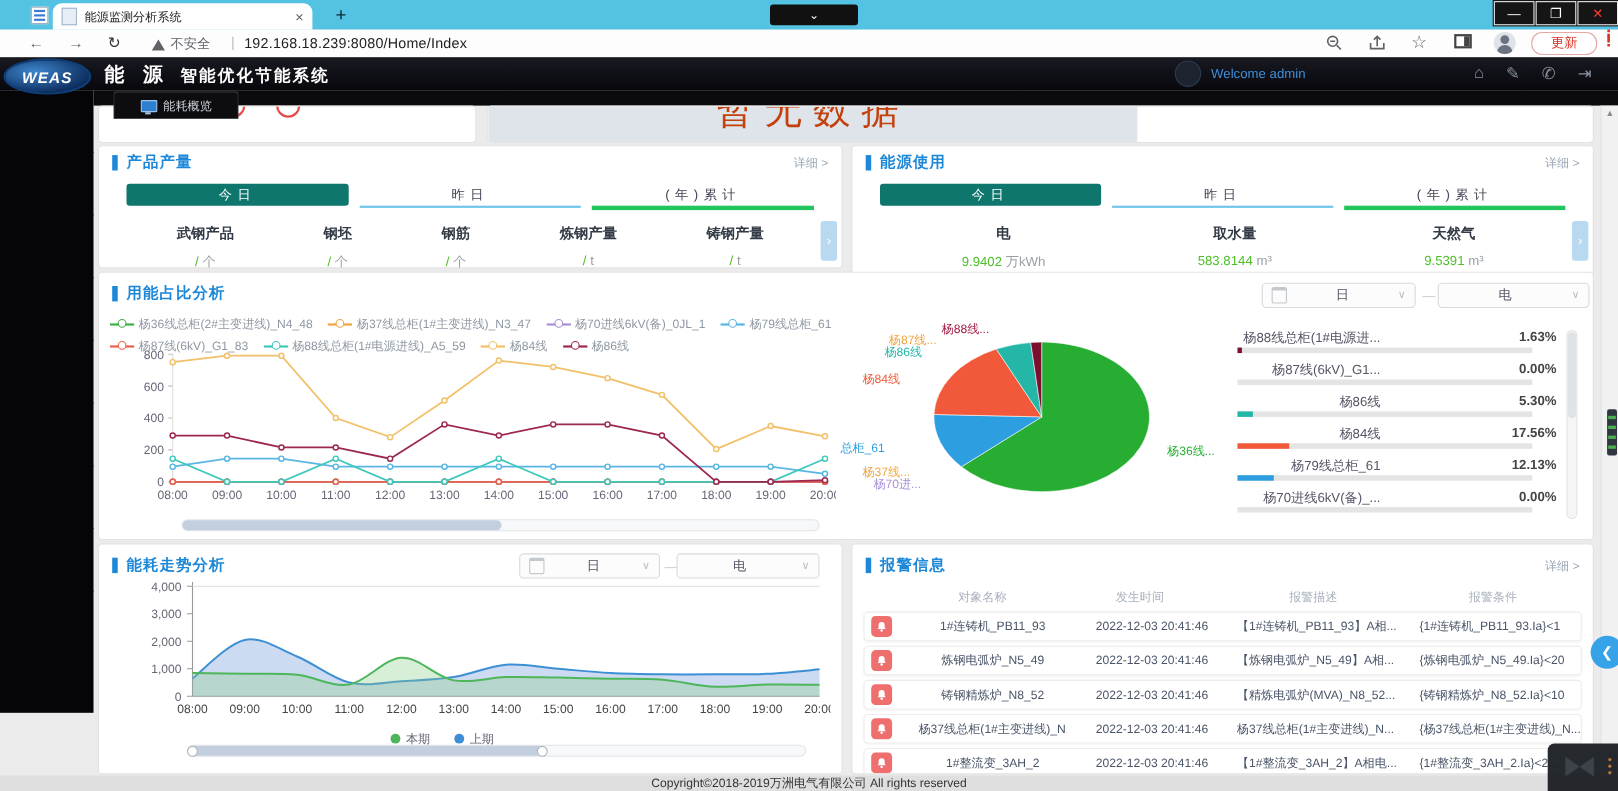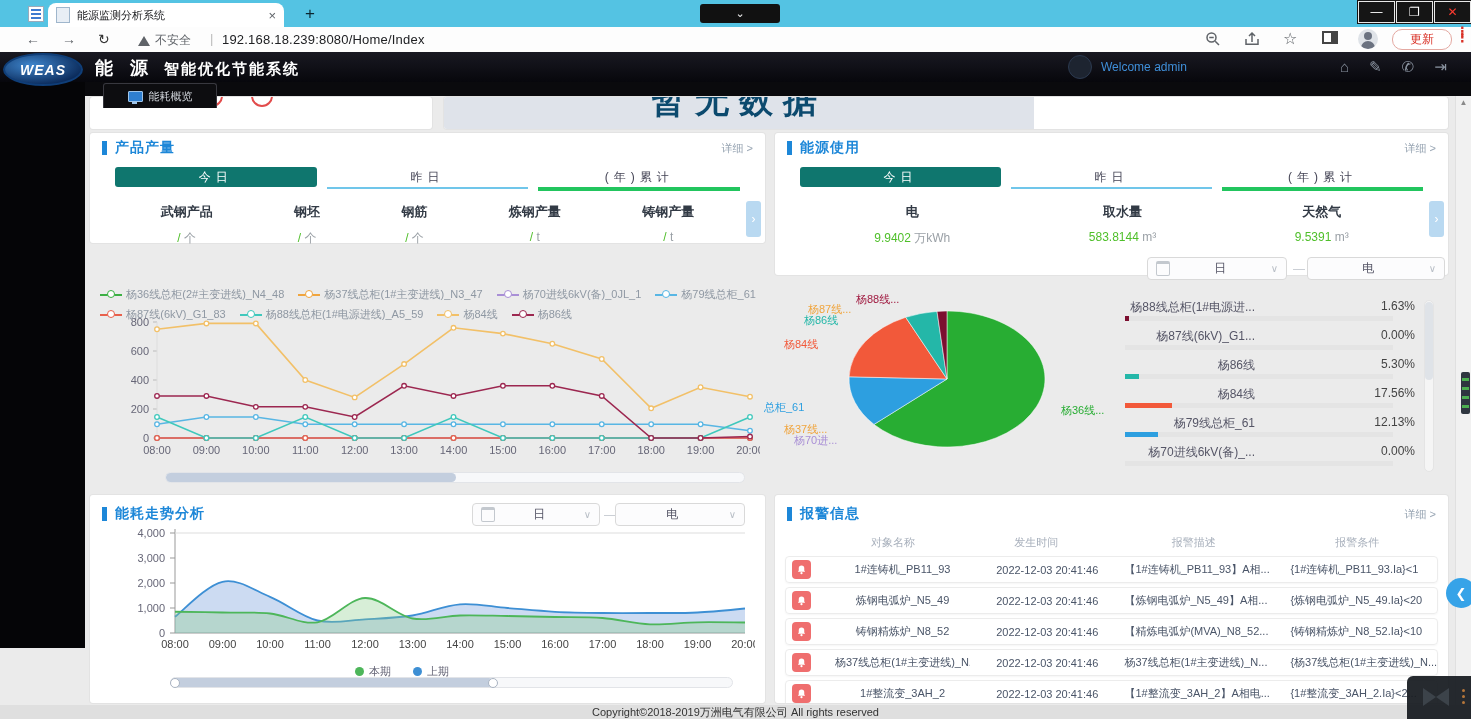--- a/index.html
+++ b/index.html
@@ -93,21 +93,21 @@
   .select .val{flex:1;text-align:center;}
   .select .chev{color:#b8bec6;margin-right:8px;font-size:10px;}
   .sel-dash{position:absolute;color:#c5cad0;font-size:12px;}
   .legend-wrap{position:absolute;left:100px;top:287px;width:660px;display:flex;flex-wrap:wrap;column-gap:14px;row-gap:5px;}
   .lg-item{display:flex;align-items:center;gap:4px;font-size:11px;color:#8f98a3;white-space:nowrap;}
   .lg-marker{width:22px;height:9px;position:relative;}
   .lg-marker .ln{position:absolute;left:0;top:4px;width:22px;height:1.5px;}
   .lg-marker .ci{position:absolute;left:7px;top:0;width:6px;height:6px;border-radius:50%;background:#fff;border:1.5px solid;}
   .pct-row{height:29px;position:relative;}
   .pct-row .lab{position:absolute;left:0;top:0;width:130px;font-size:12px;color:#556;text-align:right;white-space:nowrap;overflow:hidden;}
-  .pct-row .pc{position:absolute;right:0;top:0;font-size:12px;color:#444;}
+  .pct-row .pc{position:absolute;right:0;top:0;font-size:12px;color:#444;font-weight:bold;}
   .pct-row .track{position:absolute;left:0;top:17px;width:268px;height:5px;background:#e4e4e4;}
   .pct-row .fill{position:absolute;left:0;top:17px;height:5px;}
   .datazoom{position:absolute;height:11px;border:1px solid #e2e4e8;background:#f7f8fa;border-radius:6px;box-sizing:border-box;}
   .datazoom .fill{position:absolute;left:0;top:0;height:9px;background:#c3cede;border-radius:5px;}
   .dz-handle{position:absolute;width:10px;height:10px;border-radius:50%;background:#fff;border:1px solid #aab4c2;box-sizing:border-box;top:0;}
   .pie-label{position:absolute;font-size:11px;white-space:nowrap;}
   .trend-legend{position:absolute;left:355px;top:664px;display:flex;gap:22px;align-items:center;}
   .trend-legend .it{display:flex;align-items:center;gap:5px;font-size:11px;color:#667;}
   .trend-legend .dot{width:9px;height:9px;border-radius:50%;}
   .alarm-headers{display:flex;padding:6px 14px 2px 46px;}
@@ -129,22 +129,22 @@
     display:flex;align-items:center;justify-content:center;font-size:13px;z-index:40;}
   .rec-overlay{left:1407px;top:676px;width:64px;height:43px;background:rgba(22,26,31,.93);border-radius:6px 0 0 0;z-index:50;}
   .rec-overlay .bowtie{position:absolute;left:16px;top:12px;width:0;height:0;
     border-top:9px solid transparent;border-bottom:9px solid transparent;border-left:13px solid #3c434a;}
   .rec-overlay .bowtie2{position:absolute;left:29px;top:12px;width:0;height:0;
     border-top:9px solid transparent;border-bottom:9px solid transparent;border-right:13px solid #3c434a;}
   .rec-overlay .dots{position:absolute;right:6px;top:13px;display:flex;flex-direction:column;gap:3px;}
   .rec-overlay .dots i{width:3px;height:3px;border-radius:50%;background:#b5763a;}
   .circle-cut{position:absolute;width:22px;height:22px;border:2px solid #e24c4c;border-radius:50%;background:#fff;box-sizing:border-box;}
   .nodata-box{position:absolute;left:0;top:0;width:590px;height:32px;background:#dfe3ea;overflow:hidden;}
-  .nodata-box span{position:absolute;left:0;right:0;top:-19px;text-align:center;font-size:34px;font-weight:bold;
-    color:#0c4a6e;letter-spacing:10px;}
+  .nodata-box span{position:absolute;left:0;right:0;top:-19px;text-align:center;font-size:34px;font-weight:normal;
+    color:#c2410c;letter-spacing:10px;}
   svg text{font-family:"Liberation Sans","DejaVu Sans",sans-serif;}
 </style>
 </head>
 <body>
 
 <div class="screen">
 
   <div class="abs titlebar"></div>
   <div class="abs win-icon">
       <i></i>
@@ -359,20 +359,26 @@
           <div class="vl"><span class="g">583.8144</span> m³</div>
         </div>
         <div class="col">
           <div class="lb">天然气</div>
           <div class="vl"><span class="g">9.5391</span> m³</div>
         </div>
       </div>
     <div class="carousel-next">›</div>
   </div>
 
+  <div class="abs panel" style="left:90px;top:248px;width:1358px;height:242px">
+    <div class="p-head" style="padding-top:4px">
+      <span class="p-bullet"></span>
+      <span class="p-title">用能占比分析</span>
+    </div>
+  </div>
   <div class="select" style="left:1147px;top:257px;width:140px">
     <span class="cal"></span>
     <span class="val">日</span>
     <span class="chev">∨</span>
   </div>
   <div class="sel-dash" style="left:1293px;top:262px">—</div>
   <div class="select" style="left:1307px;top:257px;width:138px">
     <span class="val">电</span>
     <span class="chev">∨</span>
   </div>

